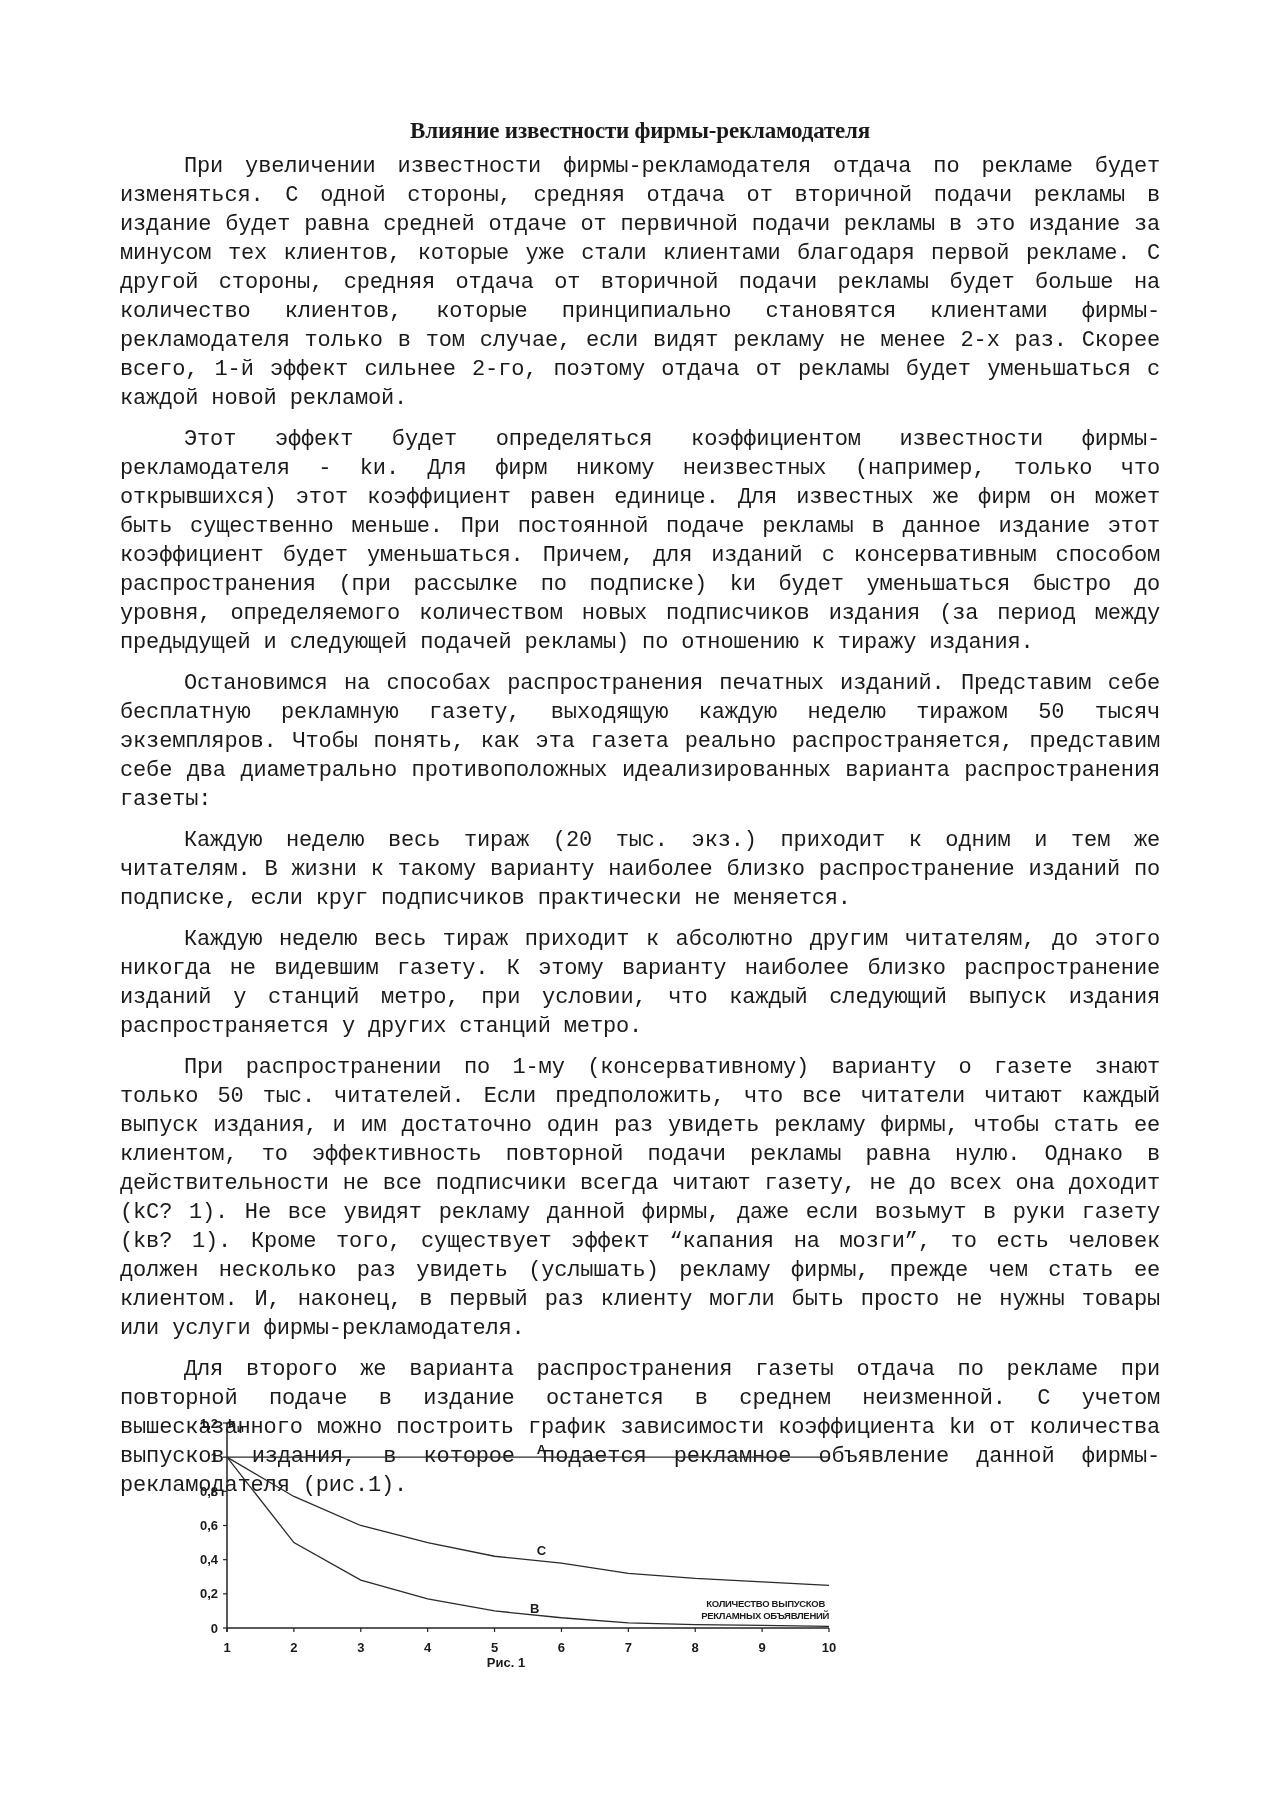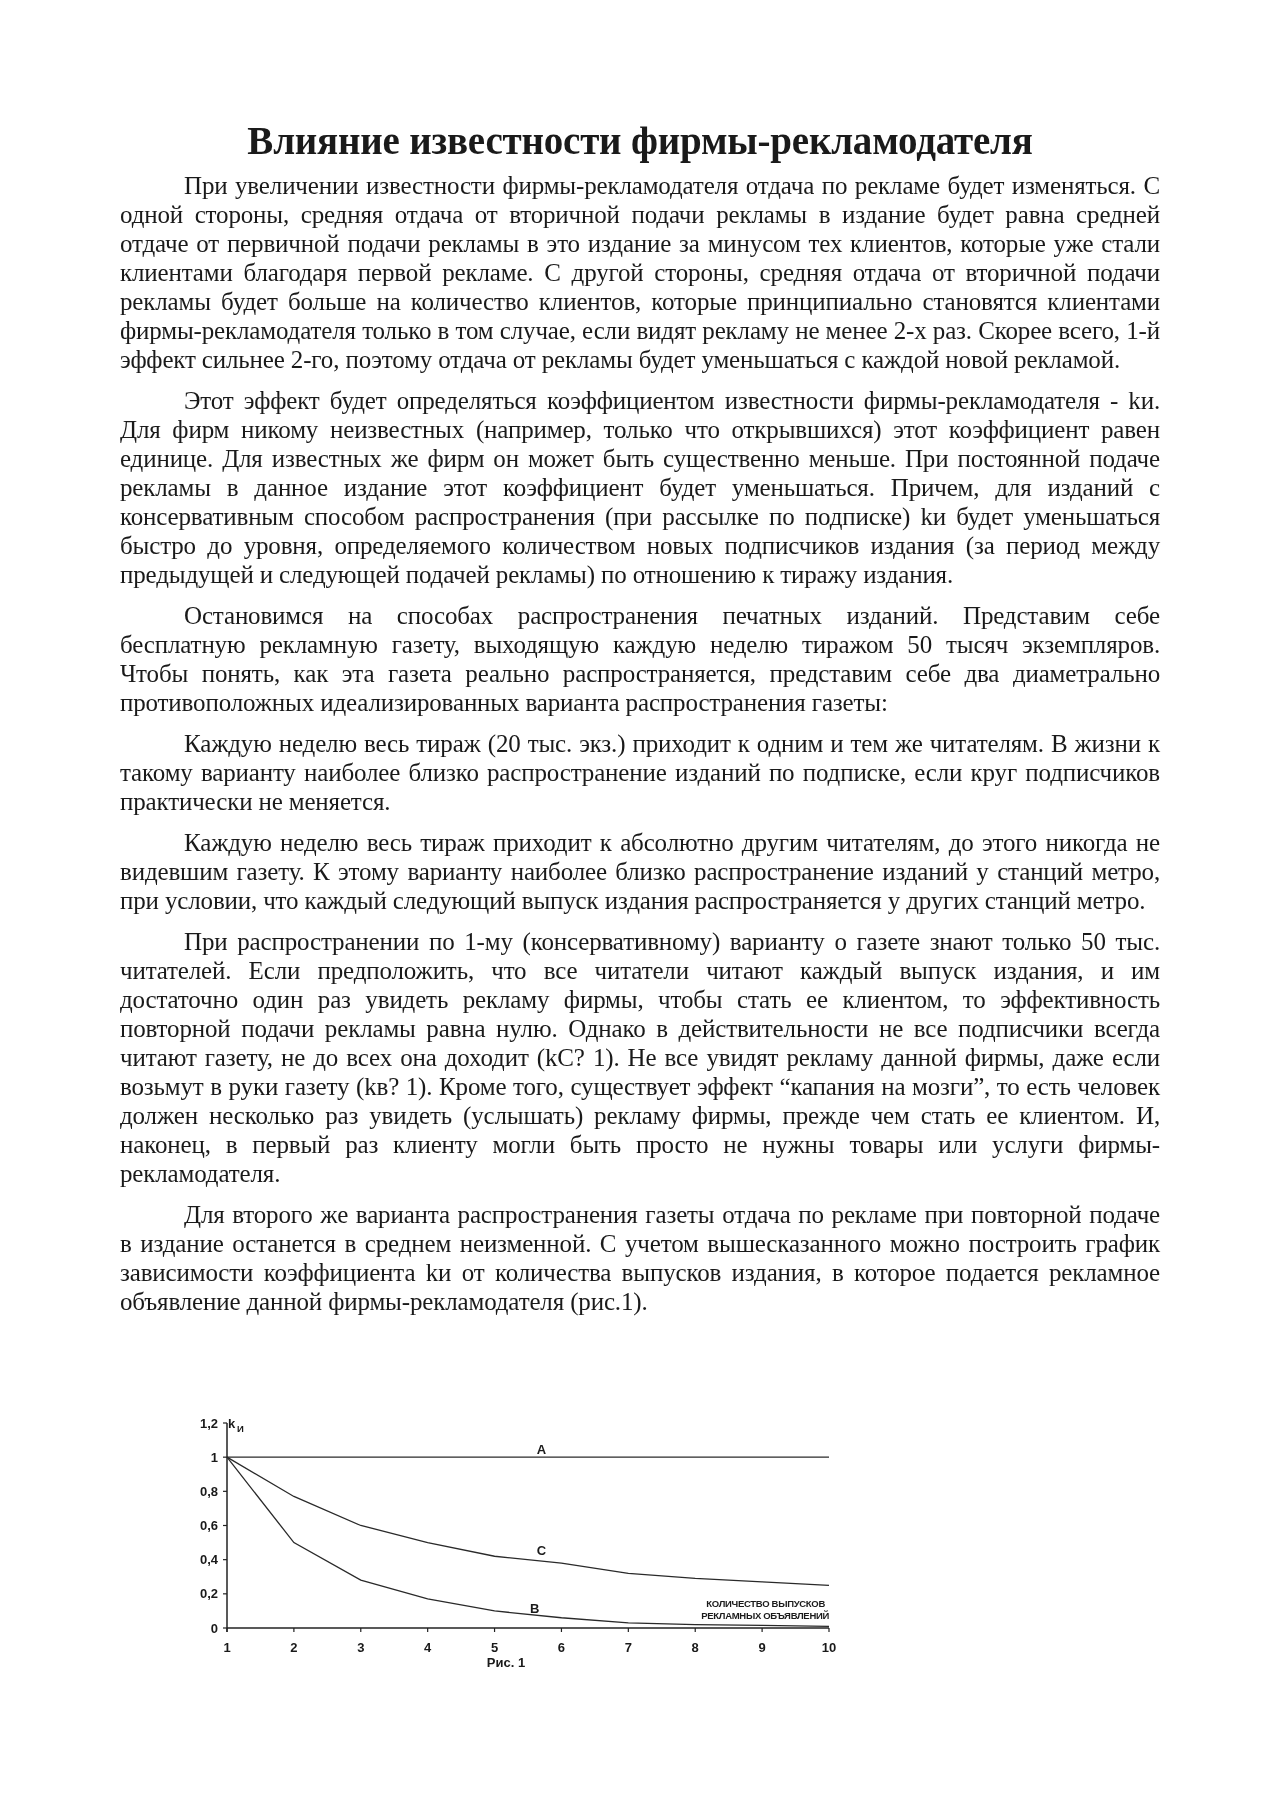--- a/index.html
+++ b/index.html
@@ -1,24 +1,24 @@
 <!DOCTYPE html>
 <html><head>
 <meta charset="utf-8">
 <style>
   html, body { margin: 0; padding: 0; background: #ffffff; }
   body { width: 1280px; height: 1811px; position: relative; overflow: hidden; color: #1a1a1a; }
   .page { position: absolute; left: 120px; top: 118px; width: 1040px; }
   .title {
     font-family: "Liberation Serif", "DejaVu Serif", serif;
-    font-weight: bold; font-size: 39px; text-align: center; margin: 0 0 8px 0; letter-spacing: -0.2px;
+    font-weight: bold; font-size: 23px; text-align: center; margin: 0 0 8px 0; letter-spacing: -0.2px;
   }
   .para {
-    font-family: Liberation Serif, serif;
-    font-size: 25px; line-height: 29px; text-align: justify; text-indent: 64px;
+    font-family: Liberation Mono, monospace;
+    font-size: 22px; line-height: 29px; text-align: justify; text-indent: 64px;
     margin: 0 0 12px 0; letter-spacing: -0.15px;
   }
   .figure { position: absolute; left: 170px; top: 1405px; width: 700px; height: 300px; }
   .figure svg { display: block; }
   .ax-label { font-family: "Liberation Sans", "DejaVu Sans", sans-serif; font-weight: bold; font-size: 13px; fill: #1a1a1a; }
   .series-label { font-family: "Liberation Sans", "DejaVu Sans", sans-serif; font-weight: bold; font-size: 13px; fill: #1a1a1a; }
   .small-label { font-family: "Liberation Sans", "DejaVu Sans", sans-serif; font-weight: bold; font-size: 9.5px; fill: #1a1a1a; letter-spacing: -0.3px; }
 </style>
 </head>
 <body>

